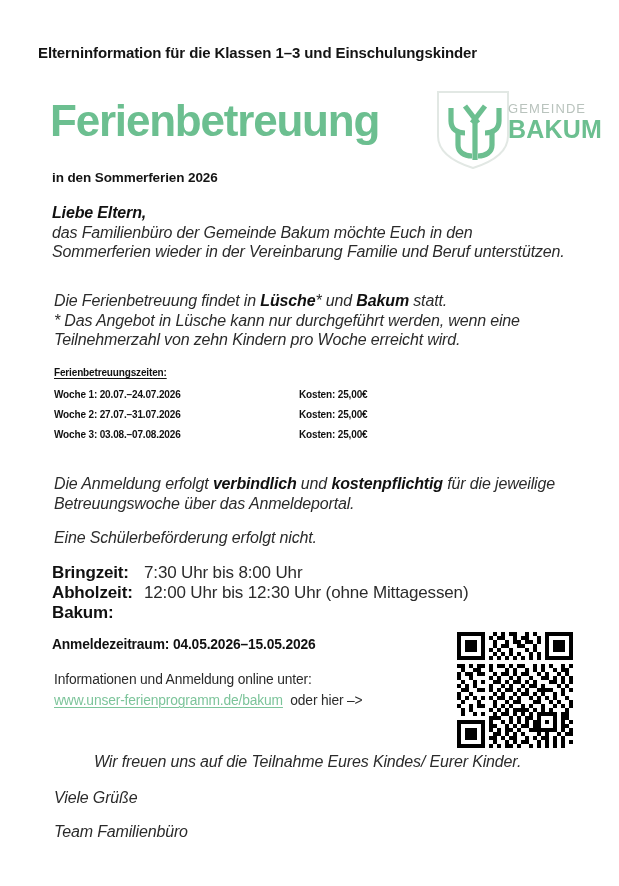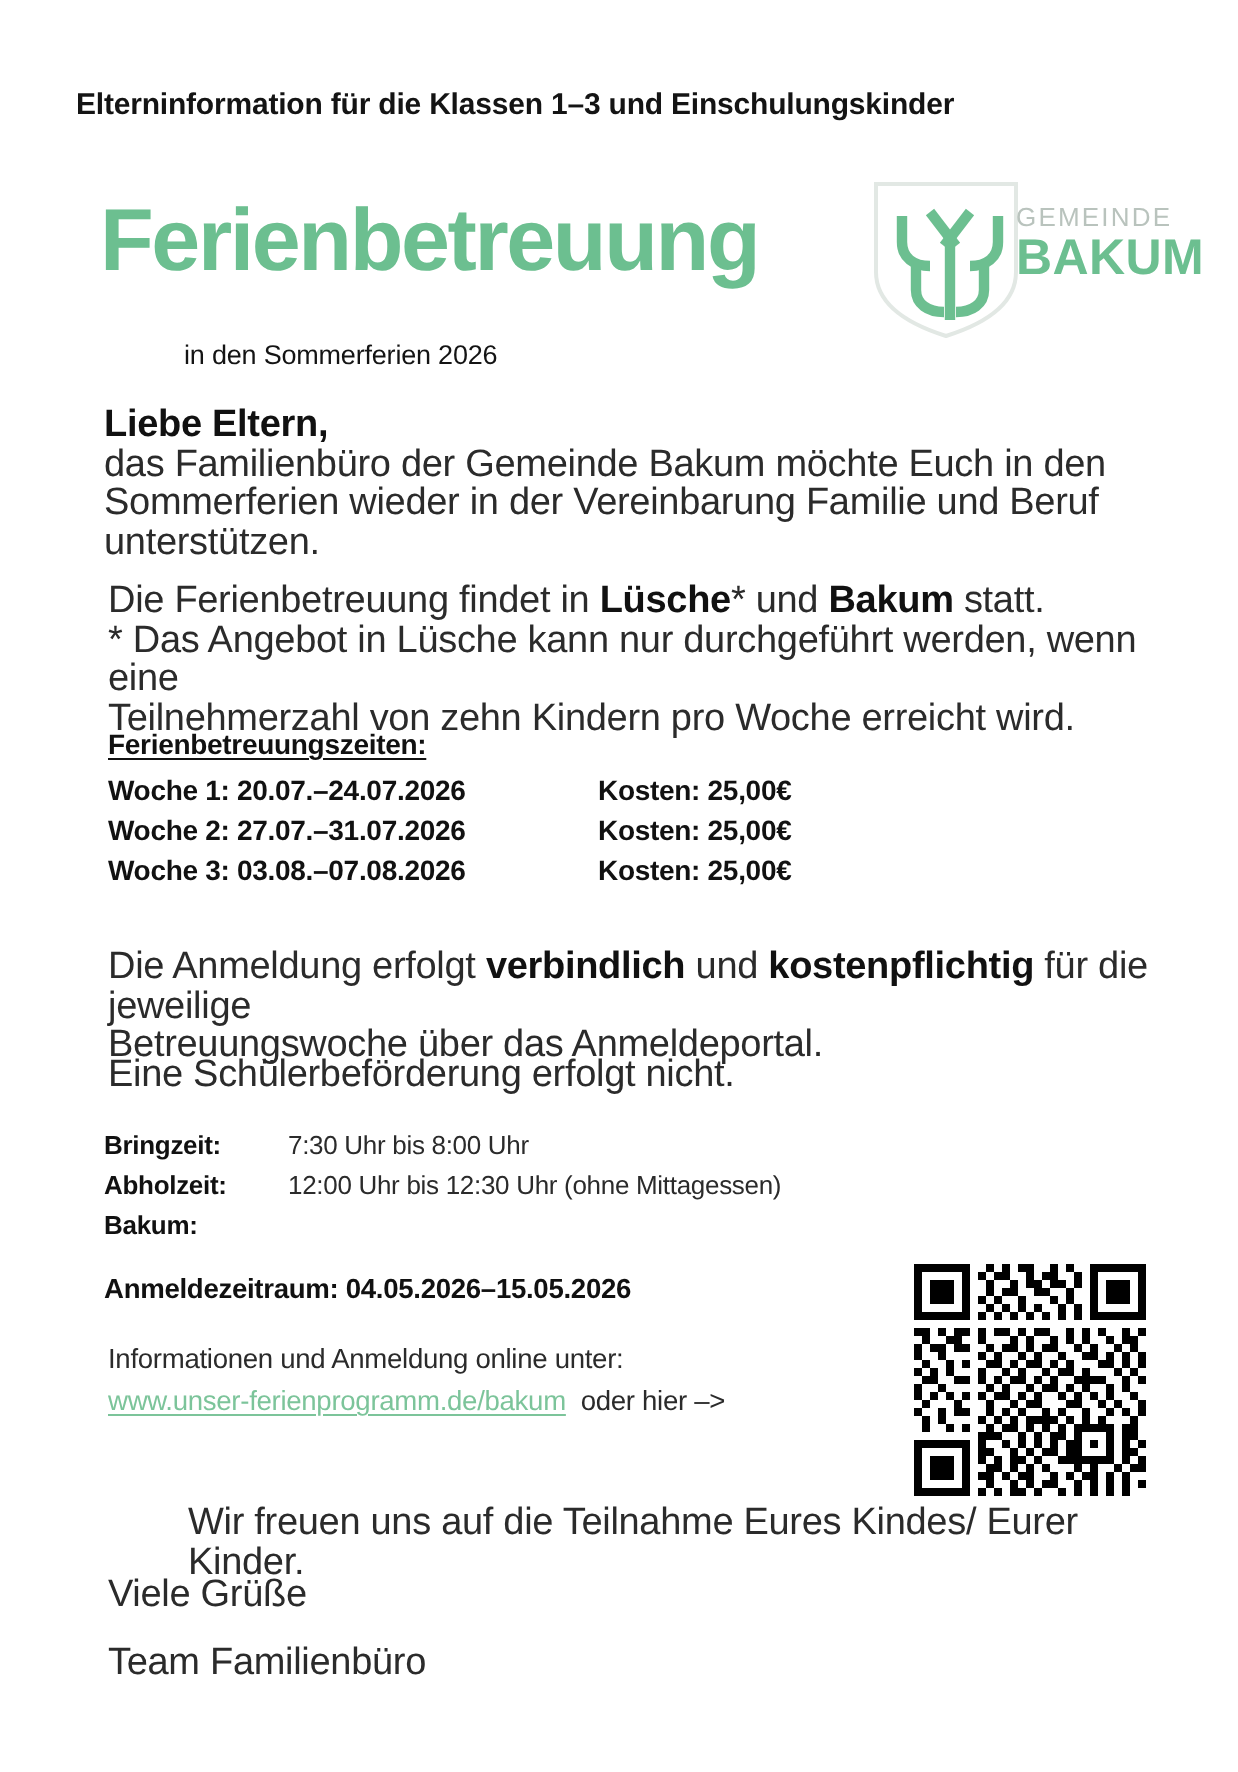--- a/index.html
+++ b/index.html
@@ -46,25 +46,24 @@
     letter-spacing: -1.2px;
     color: #6cbf90;
     line-height: 1;
     white-space: nowrap;
   }
   .subtitle {
     position: absolute;
     left: 52px;
     top: 170px;
     font-size: 13.5px;
-    font-weight: normal;
+    font-weight: bold;
     color: #141414;
     letter-spacing: -0.1px;
     white-space: nowrap;
-    margin-left: 40px;
   }
 
   
   .logo {
     position: absolute;
     left: 430px;
     top: 88px;
     width: 180px;
     height: 82px;
   }
@@ -100,37 +99,38 @@
     font-size: 25px;
     font-weight: bold;
     letter-spacing: 0.2px;
     color: #6cbf90;
     line-height: 1;
   }
 
   
   .blk {
     position: absolute;
-    font-size: 19px;
+    font-size: 16px;
     line-height: 19.5px;
     color: #2b2b2b;
     letter-spacing: -0.15px;
+    font-style: italic;
   }
   .blk b, .bold { font-weight: bold; color: #111111; }
 
   .greeting   { left: 52px; top: 203px; width: 530px; }
   .locations  { left: 54px; top: 291px; width: 530px; }
 
   
   .schedule {
     position: absolute;
     left: 54px;
     top: 363px;
     width: 420px;
-    font-size: 14px;
+    font-size: 10px;
     letter-spacing: -0.15px;
     color: #111111;
     font-weight: bold;
   }
   .schedule-heading {
     text-decoration: underline;
     text-underline-offset: 2px;
     margin-bottom: 2.5px;
     line-height: 19px;
   }
@@ -143,21 +143,21 @@
 
   .registration { left: 54px; top: 474px; width: 530px; }
   .transport    { left: 54px; top: 528px; width: 530px; }
 
   
   .details {
     position: absolute;
     left: 52px;
     top: 563px;
     width: 470px;
-    font-size: 13px;
+    font-size: 17px;
     letter-spacing: -0.15px;
     color: #2b2b2b;
   }
   .details-row {
     display: flex;
     line-height: 20px;
   }
   .details-label {
     width: 92px;
     flex: 0 0 92px;

